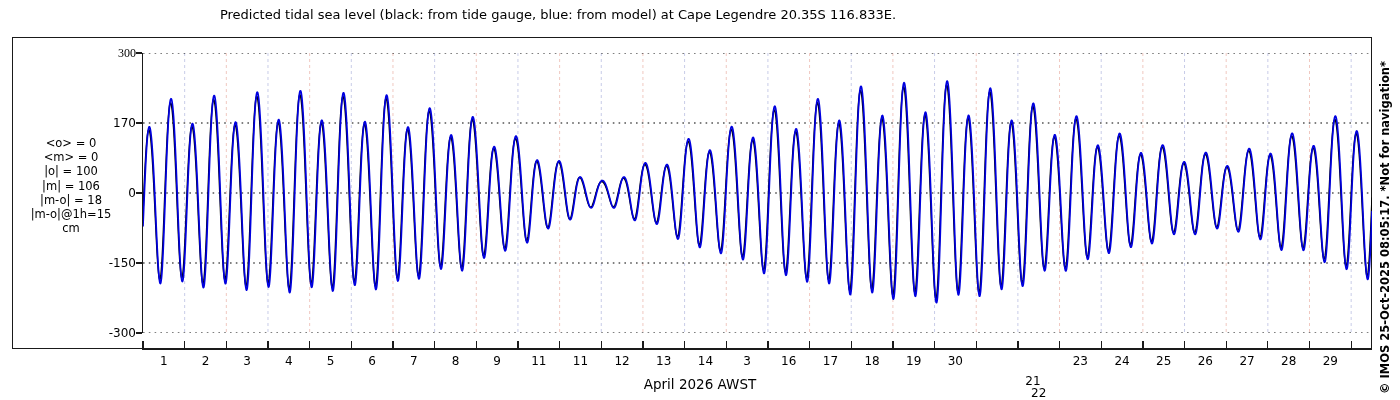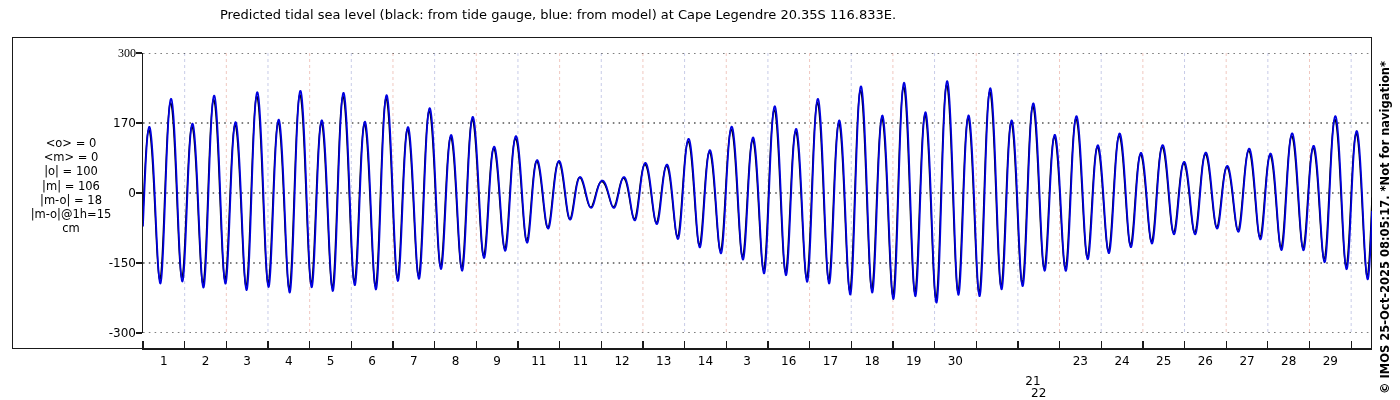--- a/index.html
+++ b/index.html
@@ -276,18 +276,19 @@
       <div class="x-label" style="left: 1038.71px; margin-top: 32px;">22</div>
       <div class="x-label" style="left: 1080.37px;">23</div>
       <div class="x-label" style="left: 1122.03px;">24</div>
       <div class="x-label" style="left: 1163.69px;">25</div>
       <div class="x-label" style="left: 1205.36px;">26</div>
       <div class="x-label" style="left: 1247.02px;">27</div>
       <div class="x-label" style="left: 1288.68px;">28</div>
       <div class="x-label" style="left: 1330.34px;">29</div>
     </div>
 
+  <div class="x-axis-title">April 2026 AWST</div>
 
   <div class="credit">
     <span>© IMOS 25-Oct-2025 08:05:17. *Not for navigation*</span>
   </div>
 
 </div>
 
 </body></html>

